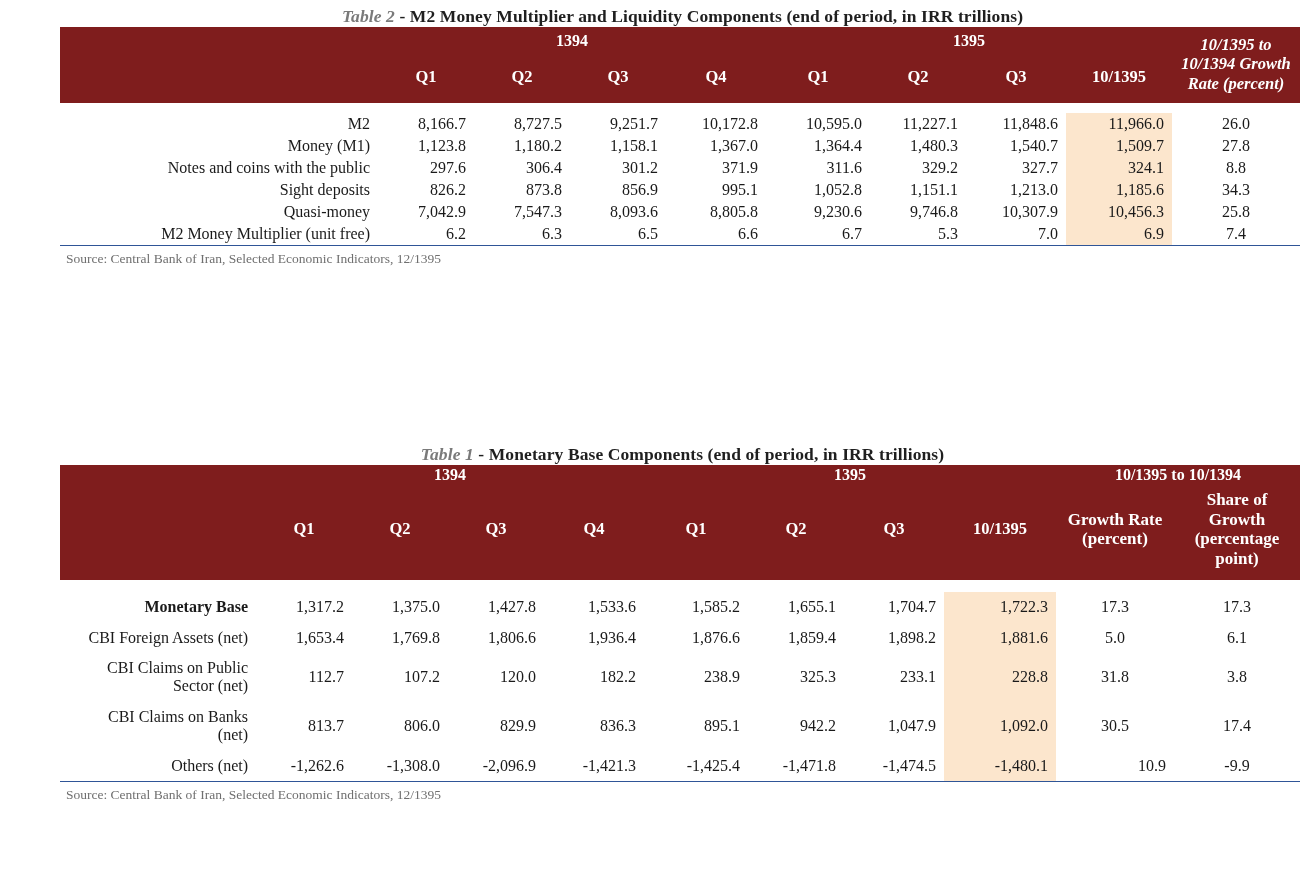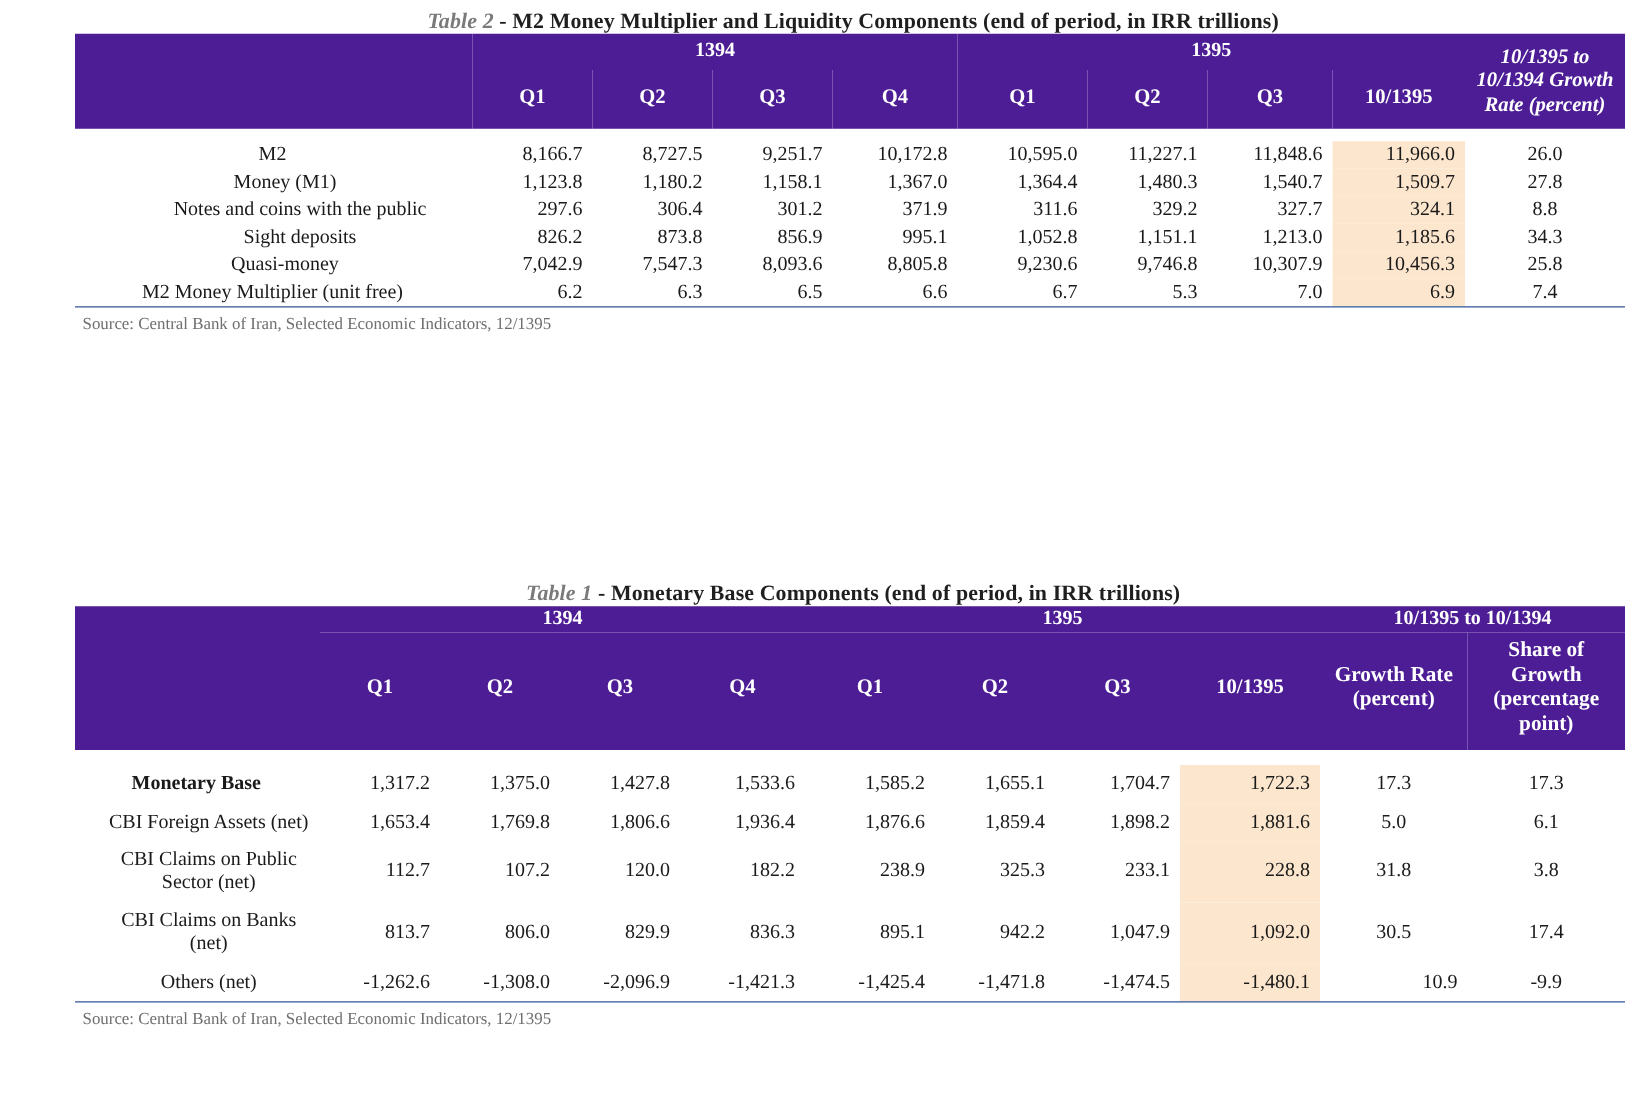--- a/index.html
+++ b/index.html
@@ -37,21 +37,21 @@
     font-style: italic;
     font-family: "Liberation Serif", serif;
   }
 
   
   table {
     border-collapse: collapse;
     table-layout: fixed;
   }
   .hdr-band td, .hdr-band th {
-    background: #4c1d95;
+    background: #7f1d1d;
     color: #ffffff;
     font-weight: bold;
     text-align: center;
     vertical-align: middle;
   }
   .grp-label {
     font-size: 16px;
     padding-bottom: 2px;
   }
   .colhdr {
@@ -59,21 +59,21 @@
     padding: 4px 8px 10px 8px;
   }
   .rowhdr-blank { background: #1f4e93; }
 
   .data-row td {
     font-size: 16px;
     padding: 2px 8px;
     vertical-align: middle;
   }
   .lbl {
-    text-align: center;
+    text-align: right;
     white-space: nowrap;
   }
   .num {
     text-align: right;
   }
   .hl {
     background: #fce6cd;
   }
   .indent1 { padding-left: 26px !important; }
   .indent2 { padding-left: 50px !important; }
@@ -93,21 +93,21 @@
     top: 6px;
     width: 1245px;
   }
   #table2 { width: 1240px; }
   #table2 .lbl { padding-left: 6px; }
 
   
   #table1-wrap {
     position: absolute;
     left: 60px;
-    top: 464px;
+    top: 444px;
     width: 1245px;
   }
   #table1 { width: 1240px; }
   #table1 .data-row td {
     padding-top: 6px;
     padding-bottom: 6px;
   }
   #table1 .lbl {
     white-space: normal;
     line-height: 1.15;

